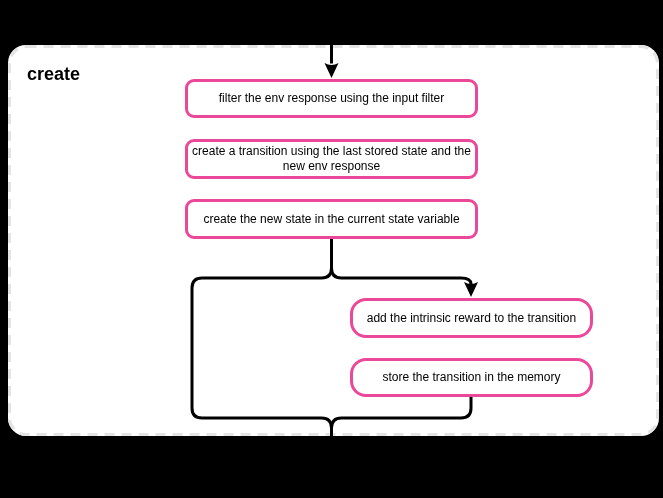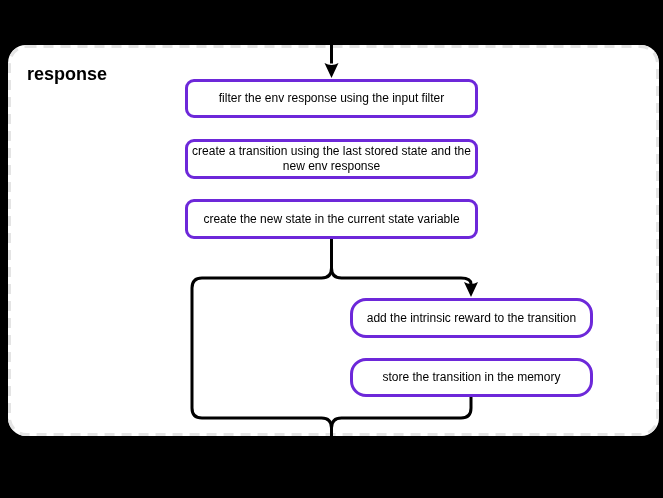--- a/index.html
+++ b/index.html
@@ -23,21 +23,21 @@
   .panel-title{
     position:absolute;
     left:27px;top:64px;
     font-size:18px;font-weight:700;color:#000;
     z-index:3;
   }
   .node{
     position:absolute;
     box-sizing:border-box;
     background:#ffffff;
-    border:3px solid #6d28d9;
+    border:3px solid #ec4899;
     border-radius:9px;
     display:flex;align-items:center;justify-content:center;
     text-align:center;
     font-size:12px;line-height:15px;color:#000;
     padding:2px 3px;
     z-index:3;
   }
   .col-main{left:185px;width:293px;}
   .col-branch{left:350px;width:243px;border-radius:16px;}
   .n1{top:79px;height:39px;}
@@ -68,21 +68,21 @@
     <path d="M331.5 78 L324.5 63 Q331.5 67 338.5 63 Z" fill="#000"></path>
 
     <path d="M331.5 238 V268 Q331.5 278 341.5 278 H461 Q471 278 471 284" fill="none" stroke="#000" stroke-width="3"></path>
     <path d="M471 297 L464 282 Q471 286 478 282 Z" fill="#000"></path>
 
     <path d="M331.5 238 V268 Q331.5 278 321.5 278 H202 Q192 278 192 288 V408 Q192 418 202 418 H321.5 Q331.5 418 331.5 428 V445" fill="none" stroke="#000" stroke-width="3"></path>
 
     <path d="M471 397 V408 Q471 418 461 418 H341.5 Q331.5 418 331.5 428 V445" fill="none" stroke="#000" stroke-width="3"></path>
   </svg>
 
-  <div class="panel-title">response</div>
+  <div class="panel-title">create</div>
 
   <div class="node col-main n1">
     <span>filter the env response using the input filter</span>
   </div>
   <div class="node col-main n2">
     <span>create a transition using the last stored state and the new env response</span>
   </div>
   <div class="node col-main n3">
     <span>create the new state in the current state variable</span>
   </div>

